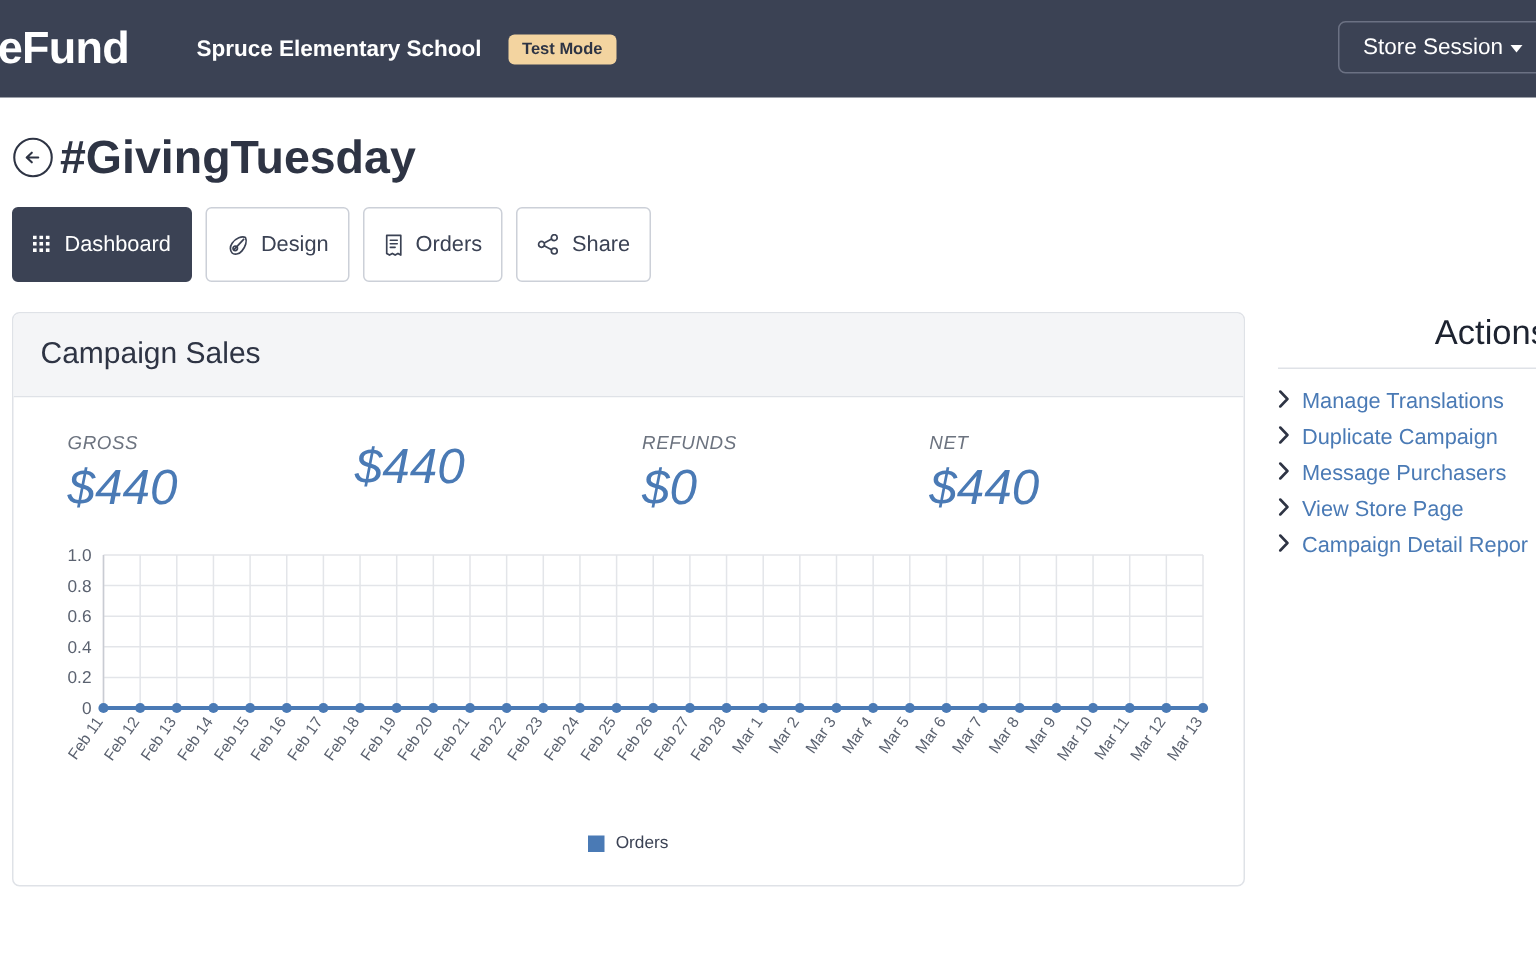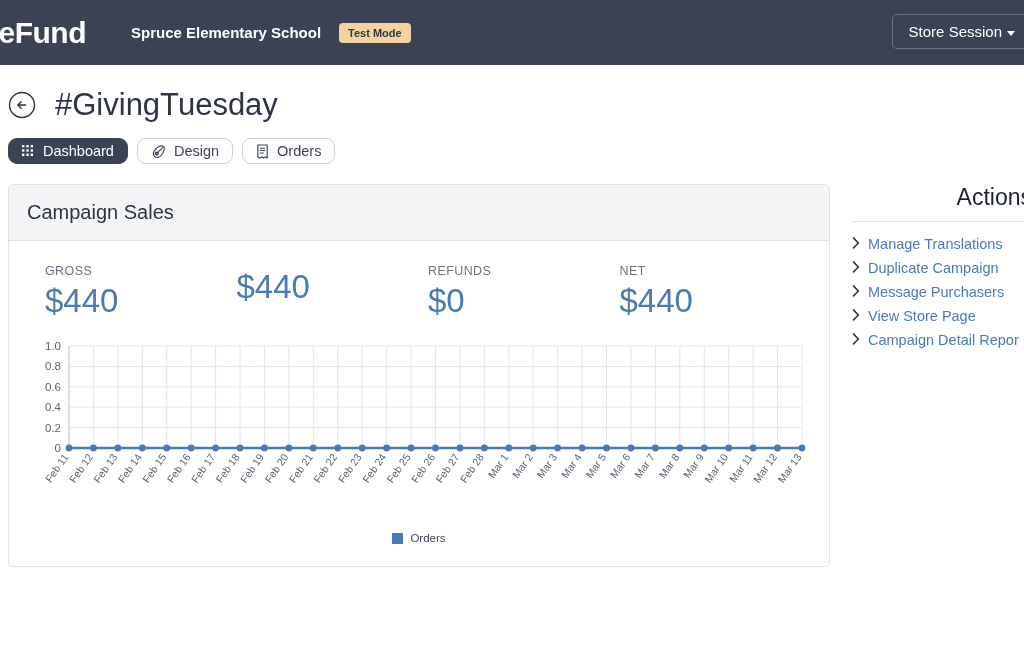--- a/index.html
+++ b/index.html
@@ -69,41 +69,41 @@
   
   .page-head {
     display: flex;
     align-items: center;
     padding: 22px 0 0 8px;
   }
   .back-icon { width: 28px; height: 28px; flex: 0 0 auto; }
   .page-title {
     font-size: 31px;
     color: #2e3444;
-    margin-left: 19px;
-    font-weight: normal;
+    margin-left: 4px;
+    font-weight: bold;
     white-space: nowrap;
   }
 
   
   .tabs {
     display: flex;
     gap: 9px;
     padding: 15px 0 0 8px;
   }
   .tab {
     display: flex;
     align-items: center;
     gap: 8px;
     border: 1px solid #ccd0d8;
-    border-radius: 9px;
+    border-radius: 4px;
     background: #ffffff;
     color: #3b4254;
     font-size: 14.5px;
-    padding: 4px 13px;
+    padding: 16px 13px;
     cursor: pointer;
     white-space: nowrap;
   }
   .tab.active {
     background: #3b4254;
     border-color: #3b4254;
     color: #ffffff;
   }
   .tab svg { display: block; }
 
@@ -127,20 +127,21 @@
     padding: 16px 18px;
     font-size: 20px;
     color: #2e3444;
   }
   .card-body { padding: 18px 18px 22px 18px; }
 
   
   .stats {
     display: flex;
     padding: 5px 0 0 18px;
+    font-style: italic;
   }
   .stat { width: 203px; }
   .stat-label {
     font-size: 12.5px;
     color: #6c737f;
     letter-spacing: 0.4px;
     text-transform: uppercase;
   }
   .stat-value {
     font-size: 33px;
@@ -239,20 +240,31 @@
     <span>Design</span>
   </div>
   <div class="tab">
     <span>
       <svg width="13" height="15" viewBox="0 0 13 16">
         <path d="M1.5 1 H11.5 V15 L9.5 13.8 L7.5 15 L5.5 13.8 L3.5 15 L1.5 13.8 Z" fill="none" stroke="#3b4254" stroke-width="1.2" stroke-linejoin="round"></path>
         <path d="M4 4.5 H9 M4 7 H9 M4 9.5 H7.5" stroke="#3b4254" stroke-width="1.1" stroke-linecap="round"></path>
       </svg>
     </span>
     <span>Orders</span>
+  </div>
+  <div class="tab">
+    <span>
+      <svg width="15" height="14" viewBox="0 0 16 15">
+        <circle cx="12.3" cy="2.6" r="2.1" fill="none" stroke="#3b4254" stroke-width="1.2"></circle>
+        <circle cx="12.3" cy="12.2" r="2.1" fill="none" stroke="#3b4254" stroke-width="1.2"></circle>
+        <circle cx="3.2" cy="7.4" r="2.1" fill="none" stroke="#3b4254" stroke-width="1.2"></circle>
+        <path d="M5.1 6.4 L10.4 3.6 M5.1 8.4 L10.4 11.2" stroke="#3b4254" stroke-width="1.2"></path>
+      </svg>
+    </span>
+    <span>Share</span>
   </div>
 </div>
 
 <div class="body-wrap">
 
   <div class="card">
     <div class="card-header">Campaign Sales</div>
     <div class="card-body">
 
       <div class="stats">

